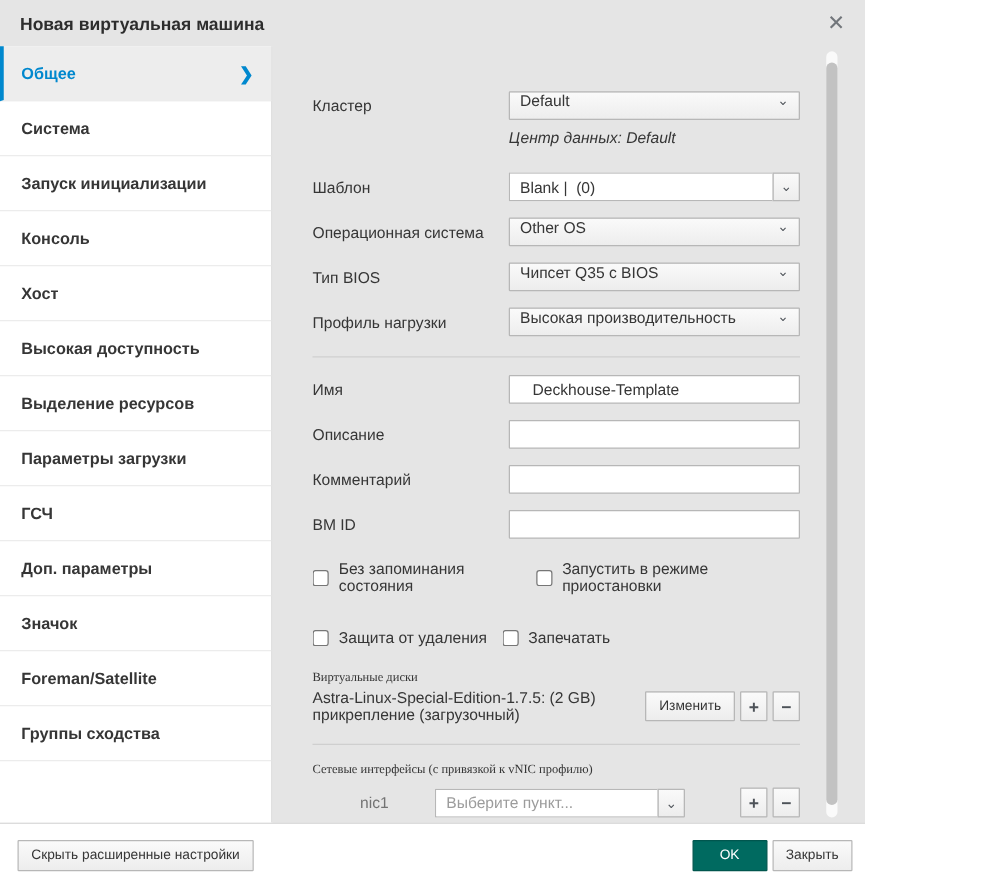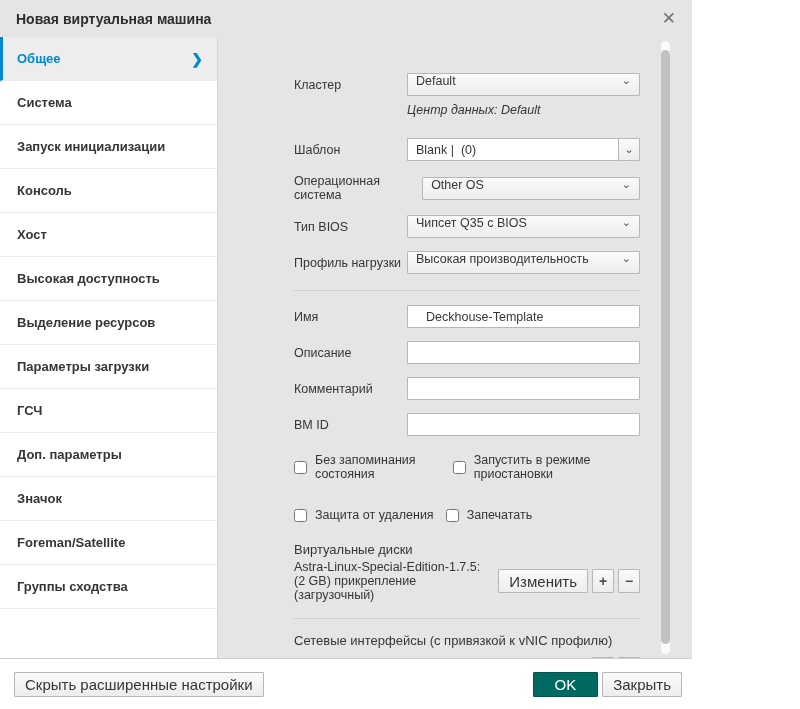--- a/index.html
+++ b/index.html
@@ -9,21 +9,21 @@
     background:#ffffff; color:#363636; overflow:hidden;
   }
   .dialog { width:692px; height:709px; display:flex; flex-direction:column; background:#e5e5e5; }
 
   
   .header { flex:0 0 37px; display:flex; align-items:center; padding:0 16px; }
   .title { font-size:14px; font-weight:bold; color:#2d2d2d; }
   .close { margin-left:auto; color:#72767b; font-size:17px; line-height:1; cursor:pointer; }
 
   
-  .bodyarea { flex:1 1 auto; display:flex; min-height:0; position:relative;gap:44px; }
+  .bodyarea { flex:1 1 auto; display:flex; min-height:0; position:relative; }
   .sidebar { flex:0 0 218px; border-right:1px solid #d6d6d6; background:#fff; }
   .side-item {
     height:44px; display:flex; align-items:center;
     padding:0 14px 0 17px; border-bottom:1px solid #ececec;
     font-size:13px; font-weight:bold; color:#363636; cursor:pointer;
   }
   .side-item.active {
     background:#ededed; border-left:3px solid #0088ce; padding-left:14px; color:#0088ce;
   }
   .side-item .chev { margin-left:auto; color:#0088ce; font-size:14px; font-weight:bold; }
@@ -65,27 +65,27 @@
   .hint-row .spacer { flex:1; }
   .hint-row .hint { width:233px; font-size:12.5px; font-style:italic; color:#363636; }
 
   .divider { border-top:1px solid #cfcfcf; margin:16px 0 14px; }
 
   .cb-row { display:flex; align-items:center; margin:17px 0 0; font-size:12.5px; flex-wrap:nowrap; }
   .cb { display:flex; align-items:center; margin-right:12px; }
   .cb input { width:13px; height:13px; margin-right:8px; cursor:pointer; }
   .cb-row.second { margin-top:27px; }
 
-  .section-title { font-size:13px; margin-top:20px; }
+  .section-title { font-size:10px; margin-top:20px;font-family:Liberation Serif, serif; }
   .disk-row { display:flex; align-items:center; margin-top:3px; }
   .disk-text { font-size:12.5px; flex:1; padding-right:8px; }
   .btn {
     height:24px; border:1px solid #b7b7b7; border-radius:1px;
     background:linear-gradient(to bottom,#fafafa 0%,#ededed 100%);
-    color:#363636; font-size:15px; padding:0 10px; font-family:inherit; cursor:pointer;
+    color:#363636; font-size:11px; padding:0 10px; font-family:inherit; cursor:pointer;
   }
   .btn.square { width:22px; padding:0; font-weight:bold; font-size:14px; color:#4d5258; }
   .btn + .btn { margin-left:4px; }
 
   .nic-row { display:flex; align-items:center; margin-top:9px;margin-left:38px; }
   .nic-name { width:60px; font-size:12.5px; color:#737373; }
   .nic-combo { width:200px; display:flex; }
   .nic-spacer { flex:1; }
 
   

